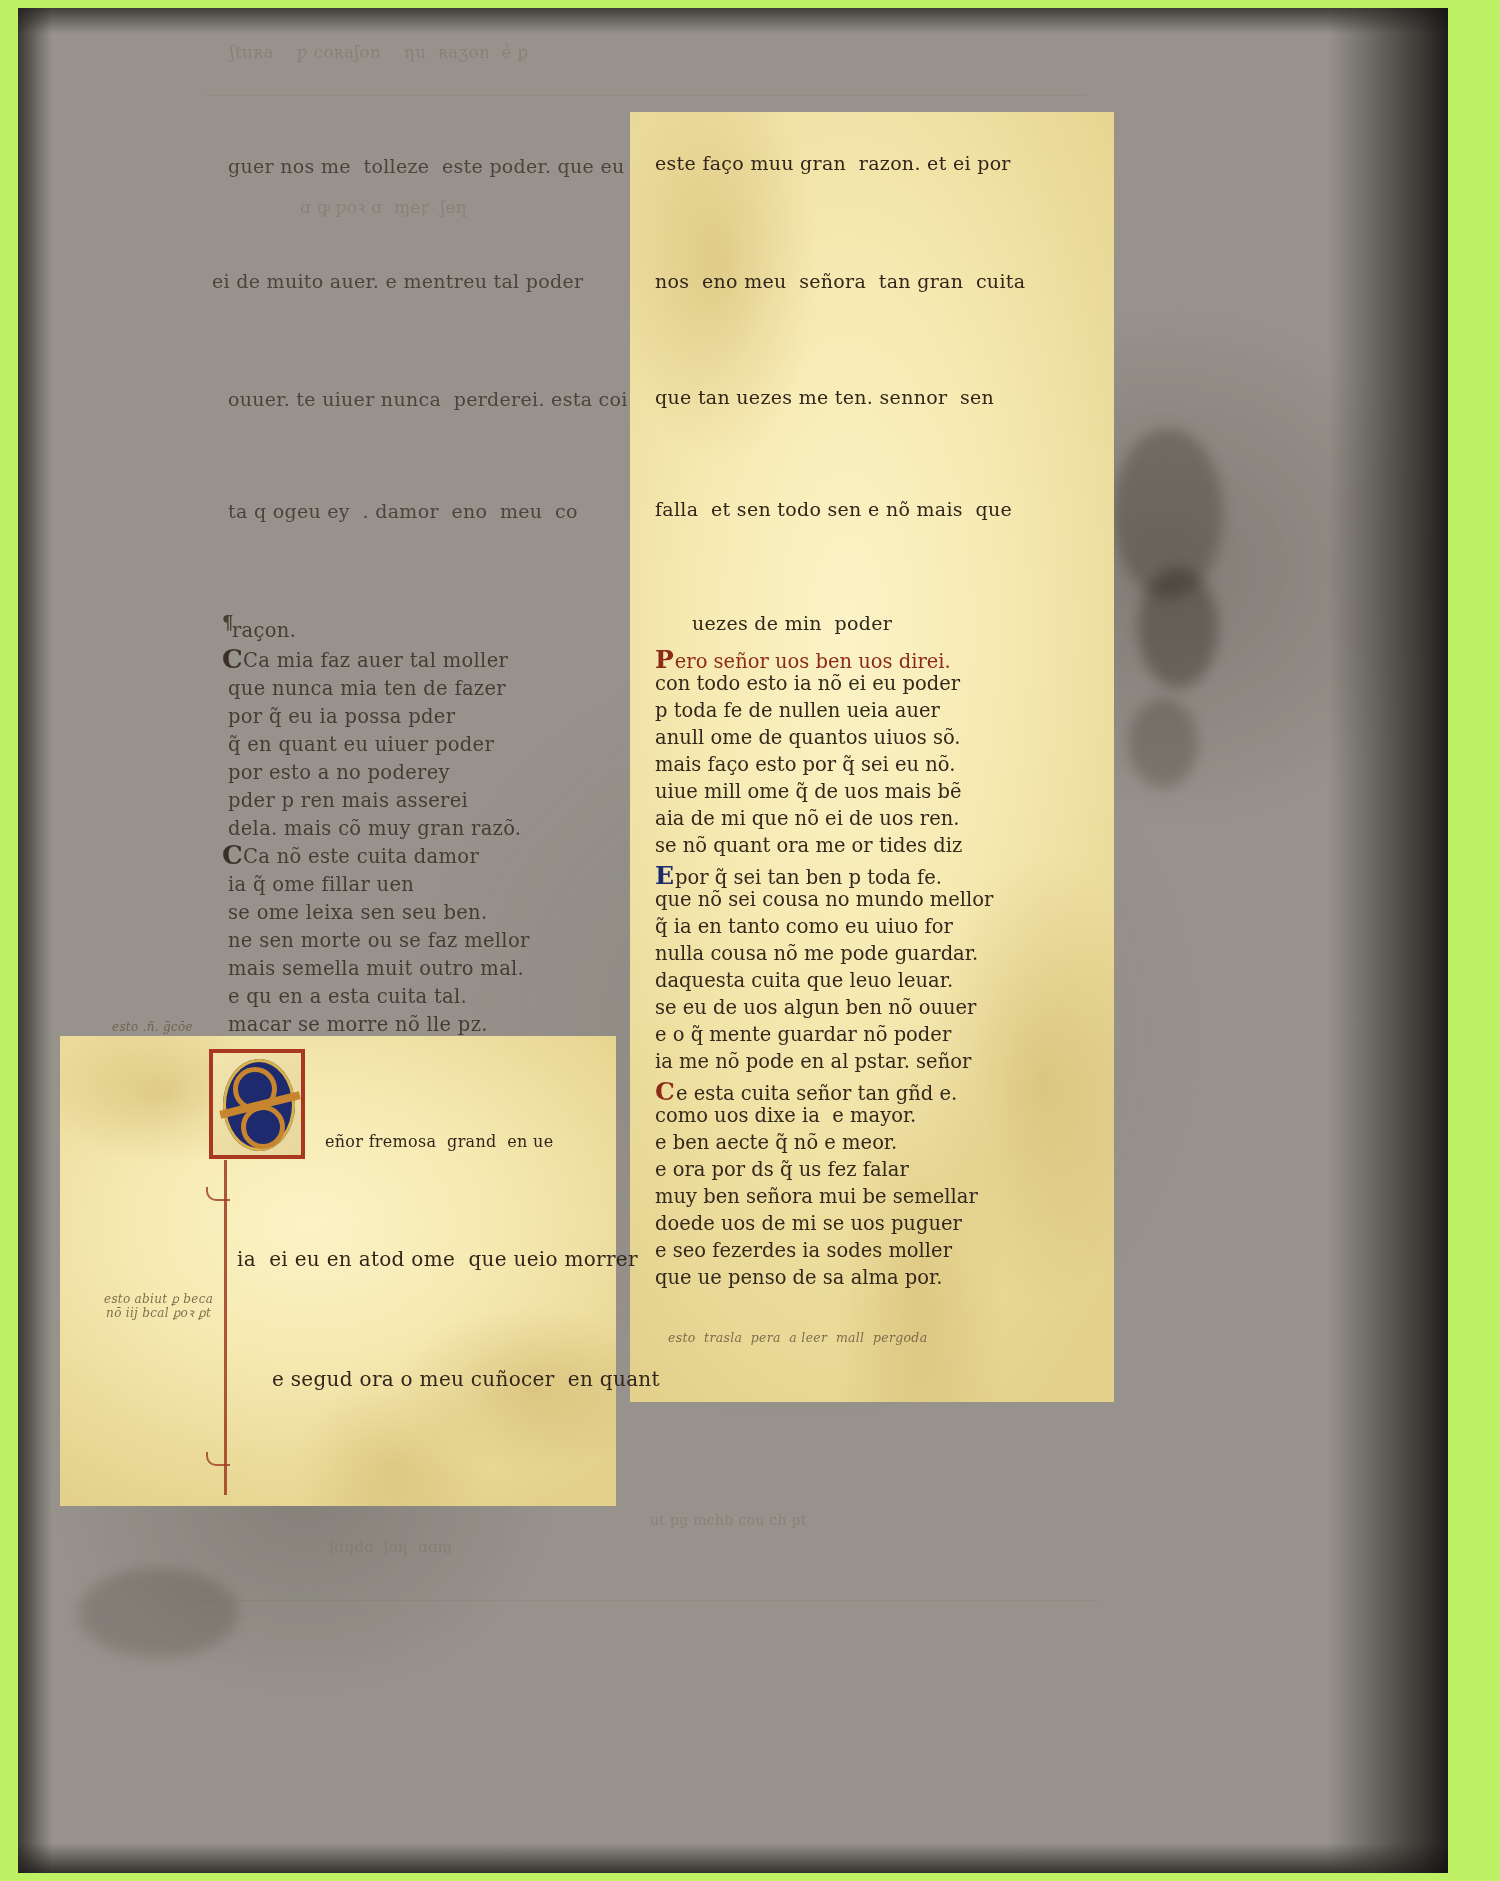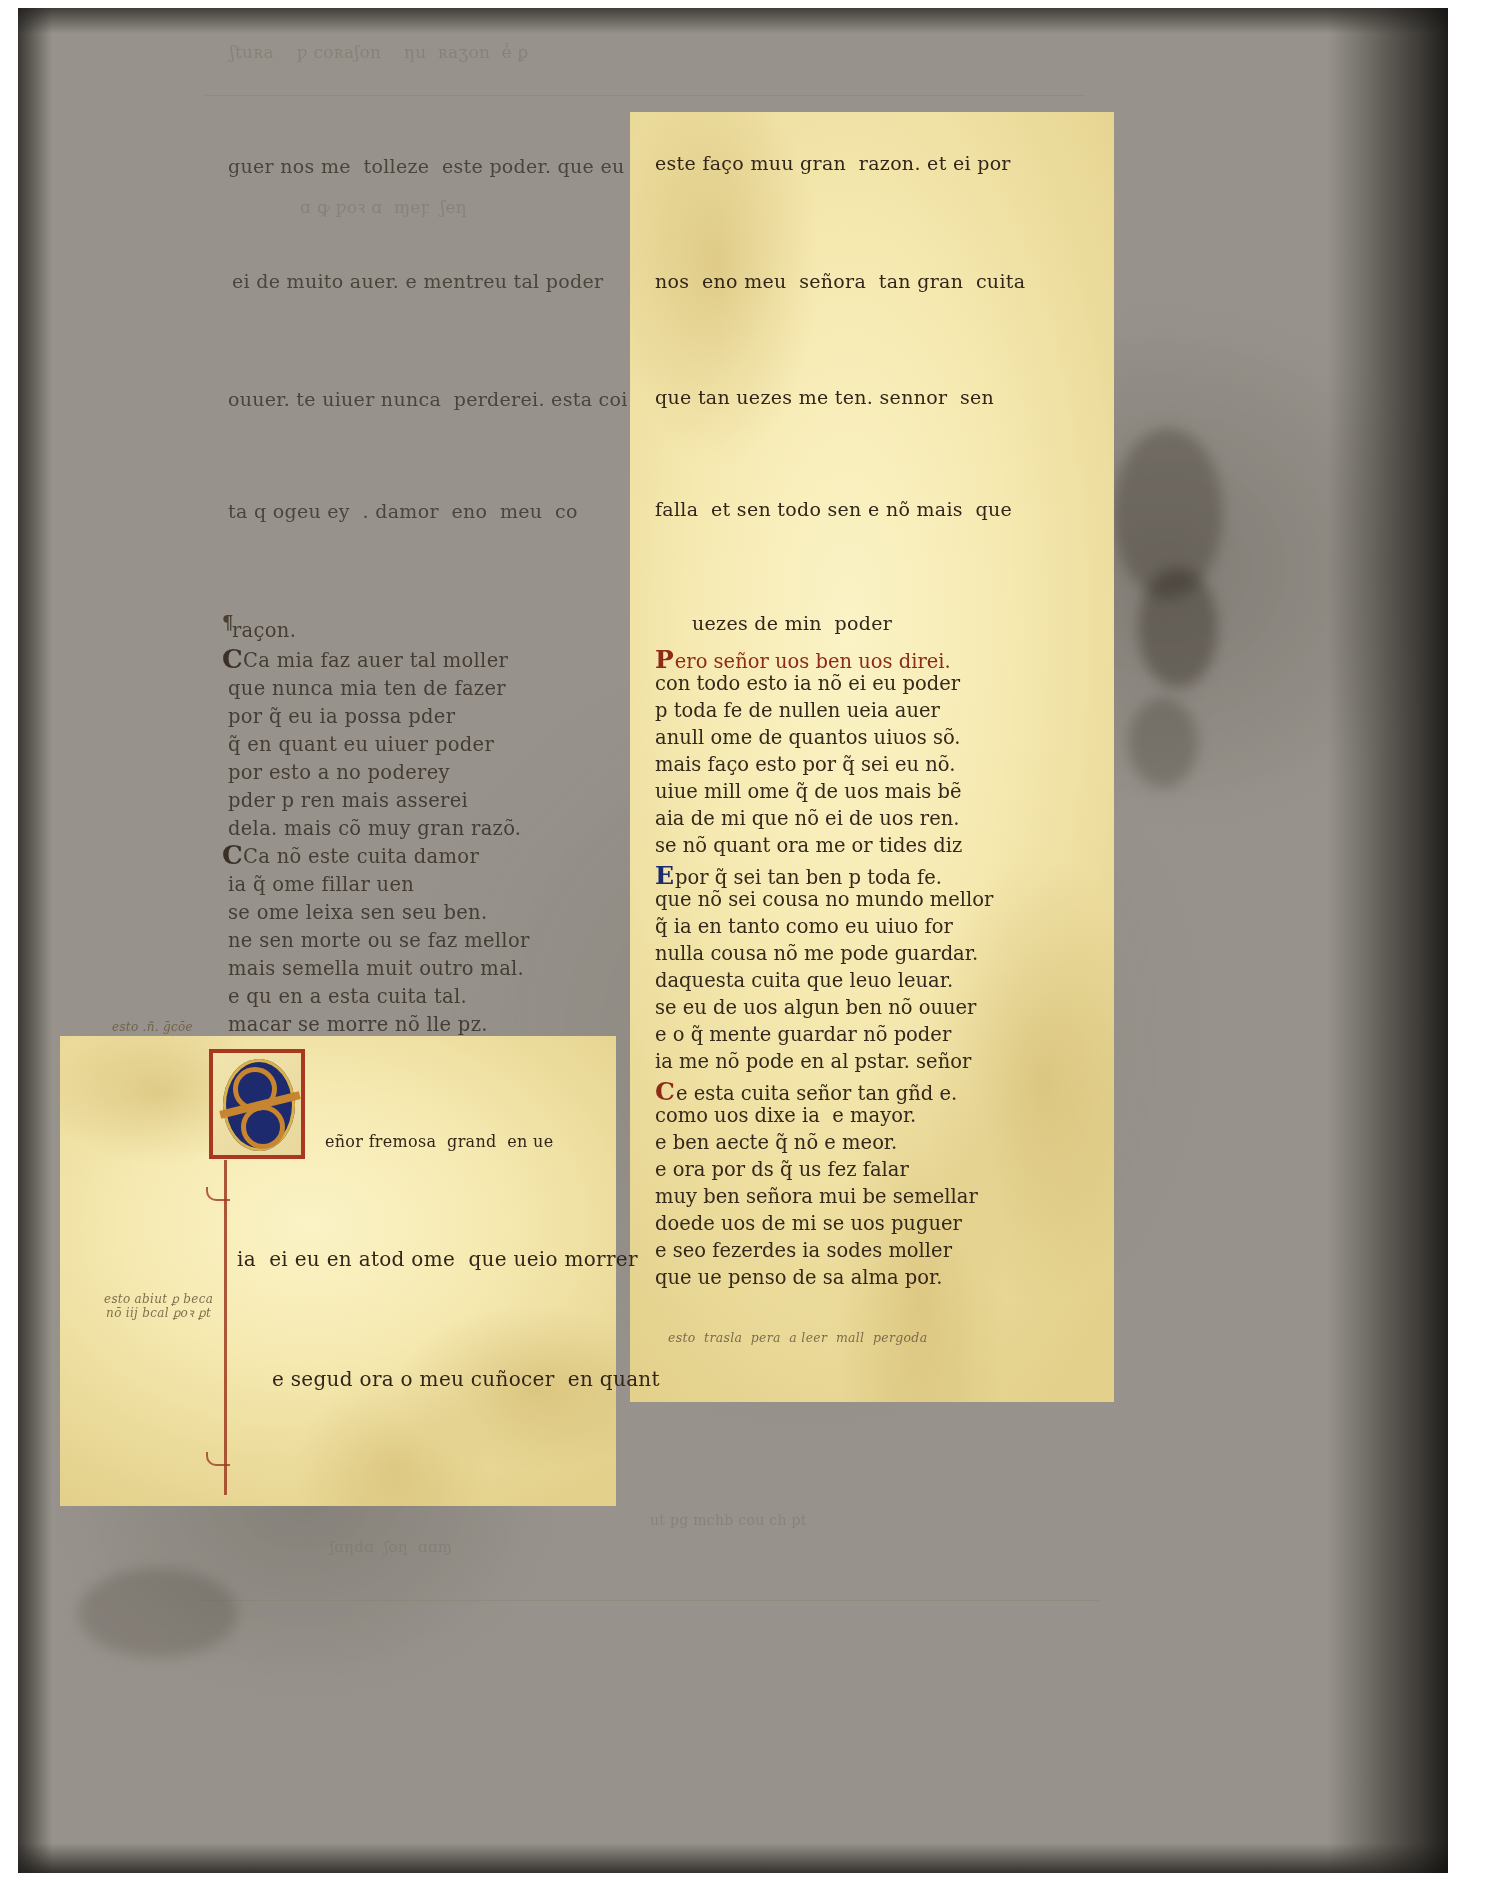--- a/index.html
+++ b/index.html
@@ -8,21 +8,21 @@
     background: #1a1a1a;
   }
   body {
     font-family: "DejaVu Serif", serif;
   }
   #page {
     position: relative;
     width: 1500px;
     height: 1881px;
     overflow: hidden;
-    background: #ffffff;
+    background: #bef264;
   }
 
   
   .folio {
     position: absolute;
     left: 18px;
     top: 8px;
     width: 1430px;
     height: 1865px;
     background:
@@ -223,21 +223,21 @@
   <div class="ruling" style="left:205px;top:95px;width:880px;"></div>
   <div class="ruling" style="left:200px;top:1600px;width:900px;"></div>
 
   <div class="txt faint-ghost" style="left:230px;top:40px;">ʃtuʀa    ƿ coʀaʃon    ƞu  ʀaʒon  ẻ ꝑ</div>
   <div class="txt faint-ghost" style="left:300px;top:195px;">ɑ ꝙ ƿoꝛ ɑ  ɱeꝼ  ʃeƞ</div>
 
   <div class="patch" id="patch-right"></div>
   <div class="patch" id="patch-bottom-left"></div>
 
   <div class="txt dim" style="left:228px;top:155px;">guer nos me  tolleze  este poder. que eu</div>
-  <div class="txt dim" style="left:232px;top:270px;text-align:center;">ei de muito auer. e mentreu tal poder</div>
+  <div class="txt dim" style="left:212px;top:270px;text-align:center;">ei de muito auer. e mentreu tal poder</div>
   <div class="txt dim" style="left:228px;top:388px;">ouuer. te uiuer nunca  perderei. esta coi</div>
   <div class="txt dim" style="left:228px;top:500px;">ta q ogeu ey  . damor  eno  meu  co</div>
 
   <div class="txt verse-dim" style="left:232px;top:617px;">raçon.</div>
 
   <div class="paraph" style="left:222px;top:612px;color:#4a4036;font-size:18px;">¶</div>
 
   <div class="big-init" style="left:222px;top:646px;color:#3a3028;">C</div>
   <div class="txt verse-dim" style="left:243px;top:647px;">Ca mia faz auer tal moller</div>
   <div class="txt verse-dim" style="left:228px;top:675px;">que nunca mia ten de fazer</div>

